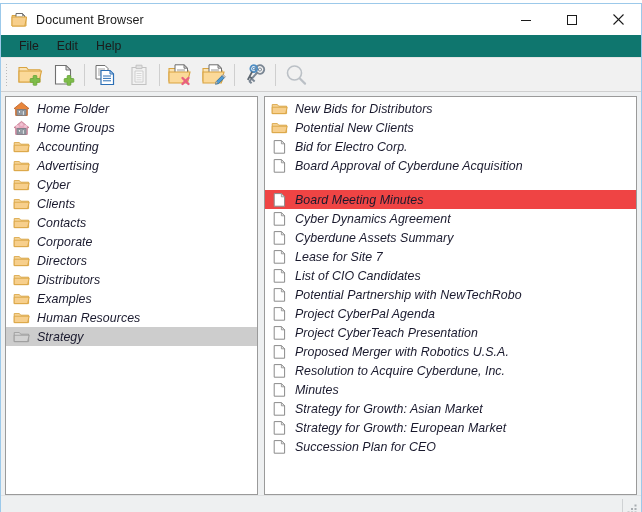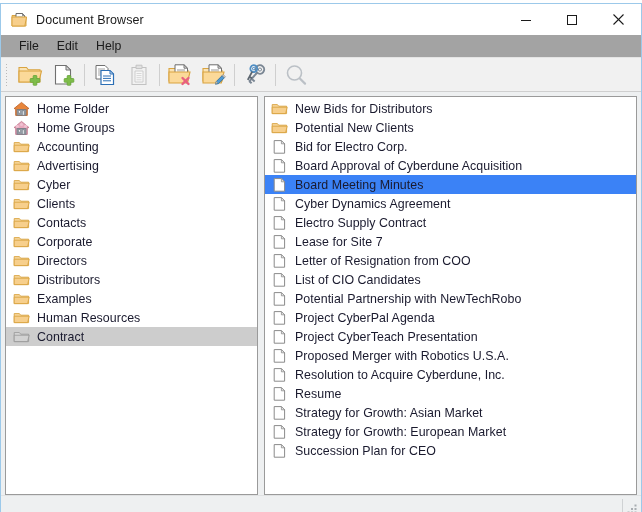--- a/index.html
+++ b/index.html
@@ -62,21 +62,21 @@
     align-items: center;
     justify-content: center;
     background: transparent;
   }
   .win-btn svg { display: block; }
 
   
   #menubar {
     height: 22px;
     flex: 0 0 22px;
-    background: #a3a3a3;
+    background: #0f766e;
     display: flex;
     align-items: center;
     padding-left: 9px;
     box-sizing: border-box;
   }
   .menu-item {
     font-size: 12.3px;
     color: #1b1b1b;
     padding: 2px 9px 3px 9px;
     white-space: nowrap;
@@ -119,20 +119,21 @@
   .tb-btn.disabled { opacity: 0.45; }
 
   
   #panes {
     flex: 1 1 auto;
     background: #eef0f1;
     position: relative;
     padding: 4px 4px 0 4px;
     box-sizing: border-box;
     display: flex;
+    font-style: italic;
   }
   .pane {
     background: #ffffff;
     border: 1px solid #9a9a9a;
     box-sizing: border-box;
     overflow: hidden;
     position: relative;
   }
   #pane-left {
     width: 253px;
@@ -164,21 +165,21 @@
     flex: 0 0 17px;
     margin-right: 7px;
     position: relative;
   }
   .row .r-label {
     font-size: 12.4px;
     color: #1a1a2e;
     letter-spacing: 0.05px;
   }
   .row.sel-gray { background: #cdcdcd; }
-  .row.sel-blue { background: #3b82f6; }
+  .row.sel-blue { background: #ef4444; margin-top: 15px; }
 
   #tree-rows { padding-top: 2px; }
   #list-rows { padding-top: 2px; }
 
   
   #statusbar {
     height: 21px;
     flex: 0 0 21px;
     background: #eef0f1;
     border-top: 1px solid #e0e2e3;
@@ -511,21 +512,21 @@
                 <path d="M1.2 3.6 L6.4 3.6 L7.7 5.2 L15.6 5.2 L15.6 12.6 L1.2 12.6 Z" fill="#f7d79d" stroke="#d9a441" stroke-width="0.9"></path>
                 <path d="M1.2 6.2 L16.2 6.2 L14.6 12.6 L1.2 12.6 Z" fill="#f7cf8c" stroke="#d9a441" stroke-width="0.9"></path>
               </svg></span>
             <span class="r-label">Human Resources</span>
           </div>
           <div class="row sel-gray">
             <span class="r-icon"><svg width="17" height="16" viewBox="0 0 17 16">
                 <path d="M1.2 3.6 L6.4 3.6 L7.7 5.2 L15.6 5.2 L15.6 12.6 L1.2 12.6 Z" fill="#dadada" stroke="#9a9a9a" stroke-width="0.9"></path>
                 <path d="M1.2 6.2 L16.2 6.2 L14.6 12.6 L1.2 12.6 Z" fill="#d2d2d2" stroke="#9a9a9a" stroke-width="0.9"></path>
               </svg></span>
-            <span class="r-label">Contract</span>
+            <span class="r-label">Strategy</span>
           </div>
         </div>
     </div>
 
     <div id="splitter"></div>
 
     <div class="pane" id="pane-right">
       <div id="list-rows">
           <div class="row">
             <span class="r-icon"><svg width="17" height="16" viewBox="0 0 17 16">
@@ -567,41 +568,34 @@
                 <path d="M3.2 1.6 L10.4 1.6 L13.6 4.8 L13.6 14.2 L3.2 14.2 Z" fill="#ffffff" stroke="#8a8a8a" stroke-width="1"></path>
                 <path d="M10.4 1.6 L10.4 4.8 L13.6 4.8 Z" fill="#eeeeee" stroke="#8a8a8a" stroke-width="0.8"></path>
               </svg></span>
             <span class="r-label">Cyber Dynamics Agreement</span>
           </div>
           <div class="row">
             <span class="r-icon"><svg width="17" height="16" viewBox="0 0 17 16">
                 <path d="M3.2 1.6 L10.4 1.6 L13.6 4.8 L13.6 14.2 L3.2 14.2 Z" fill="#ffffff" stroke="#8a8a8a" stroke-width="1"></path>
                 <path d="M10.4 1.6 L10.4 4.8 L13.6 4.8 Z" fill="#eeeeee" stroke="#8a8a8a" stroke-width="0.8"></path>
               </svg></span>
-            <span class="r-label">Electro Supply Contract</span>
+            <span class="r-label">Cyberdune Assets Summary</span>
           </div>
           <div class="row">
             <span class="r-icon"><svg width="17" height="16" viewBox="0 0 17 16">
                 <path d="M3.2 1.6 L10.4 1.6 L13.6 4.8 L13.6 14.2 L3.2 14.2 Z" fill="#ffffff" stroke="#8a8a8a" stroke-width="1"></path>
                 <path d="M10.4 1.6 L10.4 4.8 L13.6 4.8 Z" fill="#eeeeee" stroke="#8a8a8a" stroke-width="0.8"></path>
               </svg></span>
             <span class="r-label">Lease for Site 7</span>
           </div>
           <div class="row">
             <span class="r-icon"><svg width="17" height="16" viewBox="0 0 17 16">
                 <path d="M3.2 1.6 L10.4 1.6 L13.6 4.8 L13.6 14.2 L3.2 14.2 Z" fill="#ffffff" stroke="#8a8a8a" stroke-width="1"></path>
                 <path d="M10.4 1.6 L10.4 4.8 L13.6 4.8 Z" fill="#eeeeee" stroke="#8a8a8a" stroke-width="0.8"></path>
               </svg></span>
-            <span class="r-label">Letter of Resignation from COO</span>
-          </div>
-          <div class="row">
-            <span class="r-icon"><svg width="17" height="16" viewBox="0 0 17 16">
-                <path d="M3.2 1.6 L10.4 1.6 L13.6 4.8 L13.6 14.2 L3.2 14.2 Z" fill="#ffffff" stroke="#8a8a8a" stroke-width="1"></path>
-                <path d="M10.4 1.6 L10.4 4.8 L13.6 4.8 Z" fill="#eeeeee" stroke="#8a8a8a" stroke-width="0.8"></path>
-              </svg></span>
             <span class="r-label">List of CIO Candidates</span>
           </div>
           <div class="row">
             <span class="r-icon"><svg width="17" height="16" viewBox="0 0 17 16">
                 <path d="M3.2 1.6 L10.4 1.6 L13.6 4.8 L13.6 14.2 L3.2 14.2 Z" fill="#ffffff" stroke="#8a8a8a" stroke-width="1"></path>
                 <path d="M10.4 1.6 L10.4 4.8 L13.6 4.8 Z" fill="#eeeeee" stroke="#8a8a8a" stroke-width="0.8"></path>
               </svg></span>
             <span class="r-label">Potential Partnership with NewTechRobo</span>
           </div>
           <div class="row">
@@ -630,21 +624,21 @@
                 <path d="M3.2 1.6 L10.4 1.6 L13.6 4.8 L13.6 14.2 L3.2 14.2 Z" fill="#ffffff" stroke="#8a8a8a" stroke-width="1"></path>
                 <path d="M10.4 1.6 L10.4 4.8 L13.6 4.8 Z" fill="#eeeeee" stroke="#8a8a8a" stroke-width="0.8"></path>
               </svg></span>
             <span class="r-label">Resolution to Acquire Cyberdune, Inc.</span>
           </div>
           <div class="row">
             <span class="r-icon"><svg width="17" height="16" viewBox="0 0 17 16">
                 <path d="M3.2 1.6 L10.4 1.6 L13.6 4.8 L13.6 14.2 L3.2 14.2 Z" fill="#ffffff" stroke="#8a8a8a" stroke-width="1"></path>
                 <path d="M10.4 1.6 L10.4 4.8 L13.6 4.8 Z" fill="#eeeeee" stroke="#8a8a8a" stroke-width="0.8"></path>
               </svg></span>
-            <span class="r-label">Resume</span>
+            <span class="r-label">Minutes</span>
           </div>
           <div class="row">
             <span class="r-icon"><svg width="17" height="16" viewBox="0 0 17 16">
                 <path d="M3.2 1.6 L10.4 1.6 L13.6 4.8 L13.6 14.2 L3.2 14.2 Z" fill="#ffffff" stroke="#8a8a8a" stroke-width="1"></path>
                 <path d="M10.4 1.6 L10.4 4.8 L13.6 4.8 Z" fill="#eeeeee" stroke="#8a8a8a" stroke-width="0.8"></path>
               </svg></span>
             <span class="r-label">Strategy for Growth: Asian Market</span>
           </div>
           <div class="row">
             <span class="r-icon"><svg width="17" height="16" viewBox="0 0 17 16">

